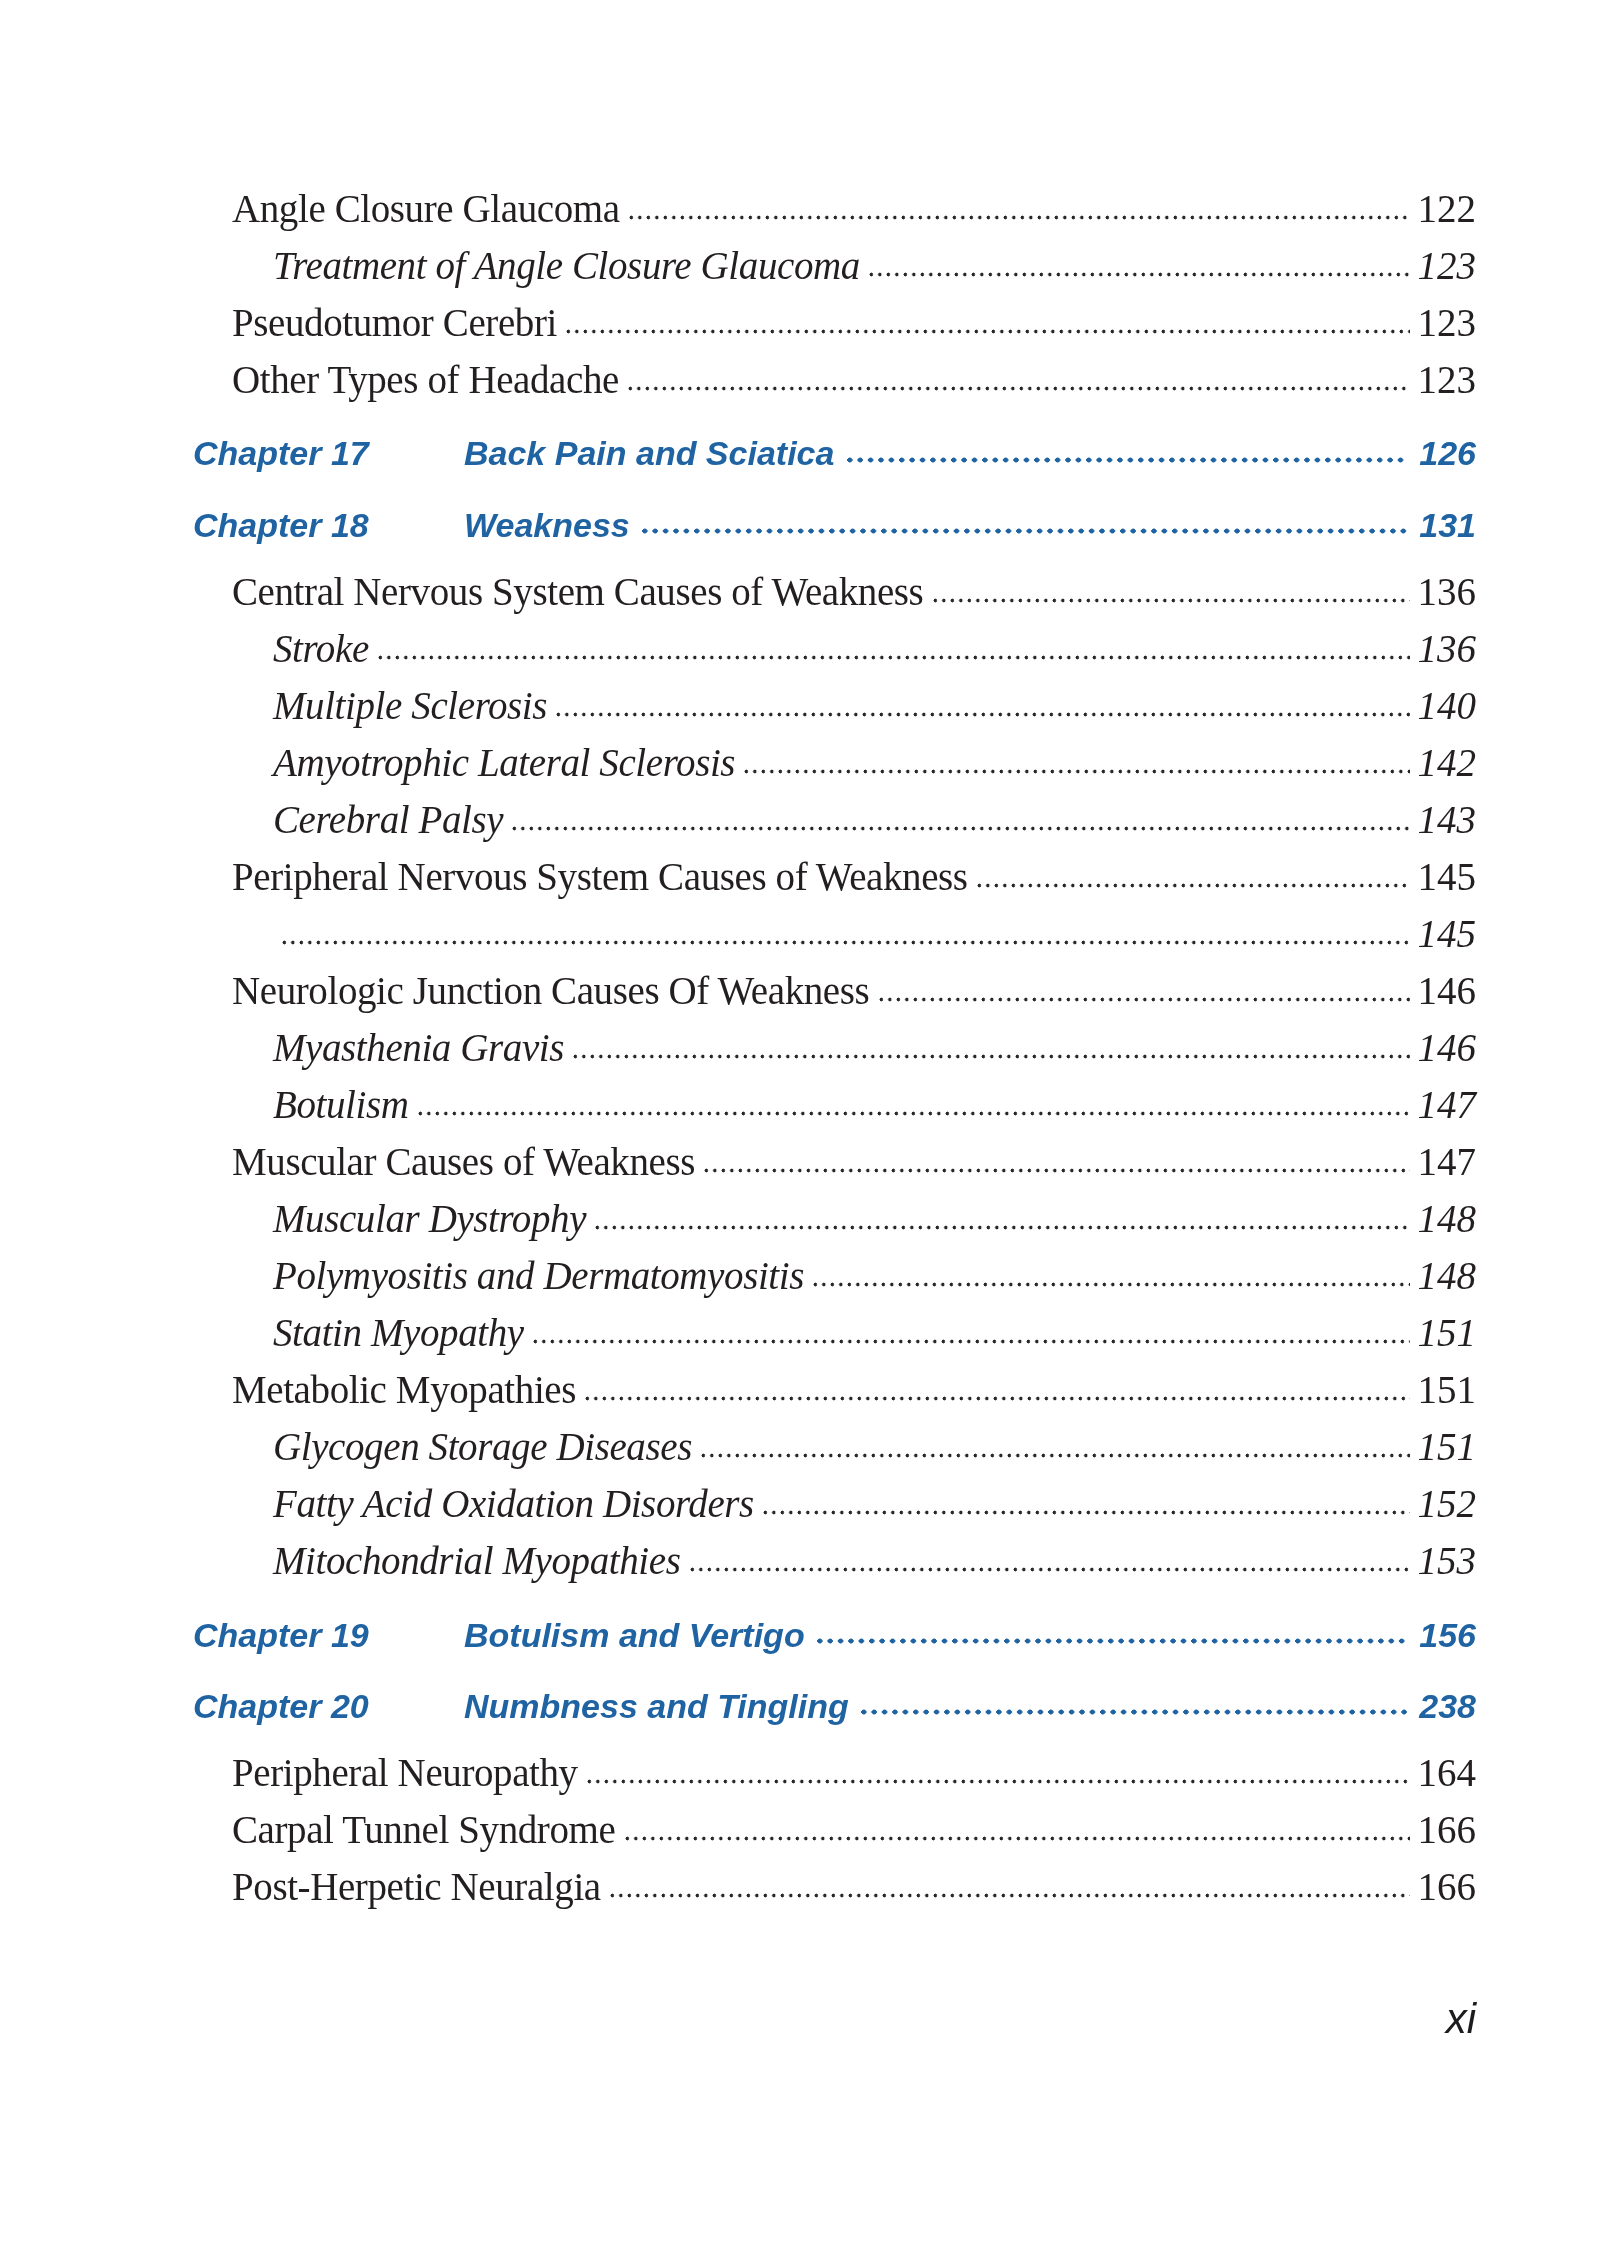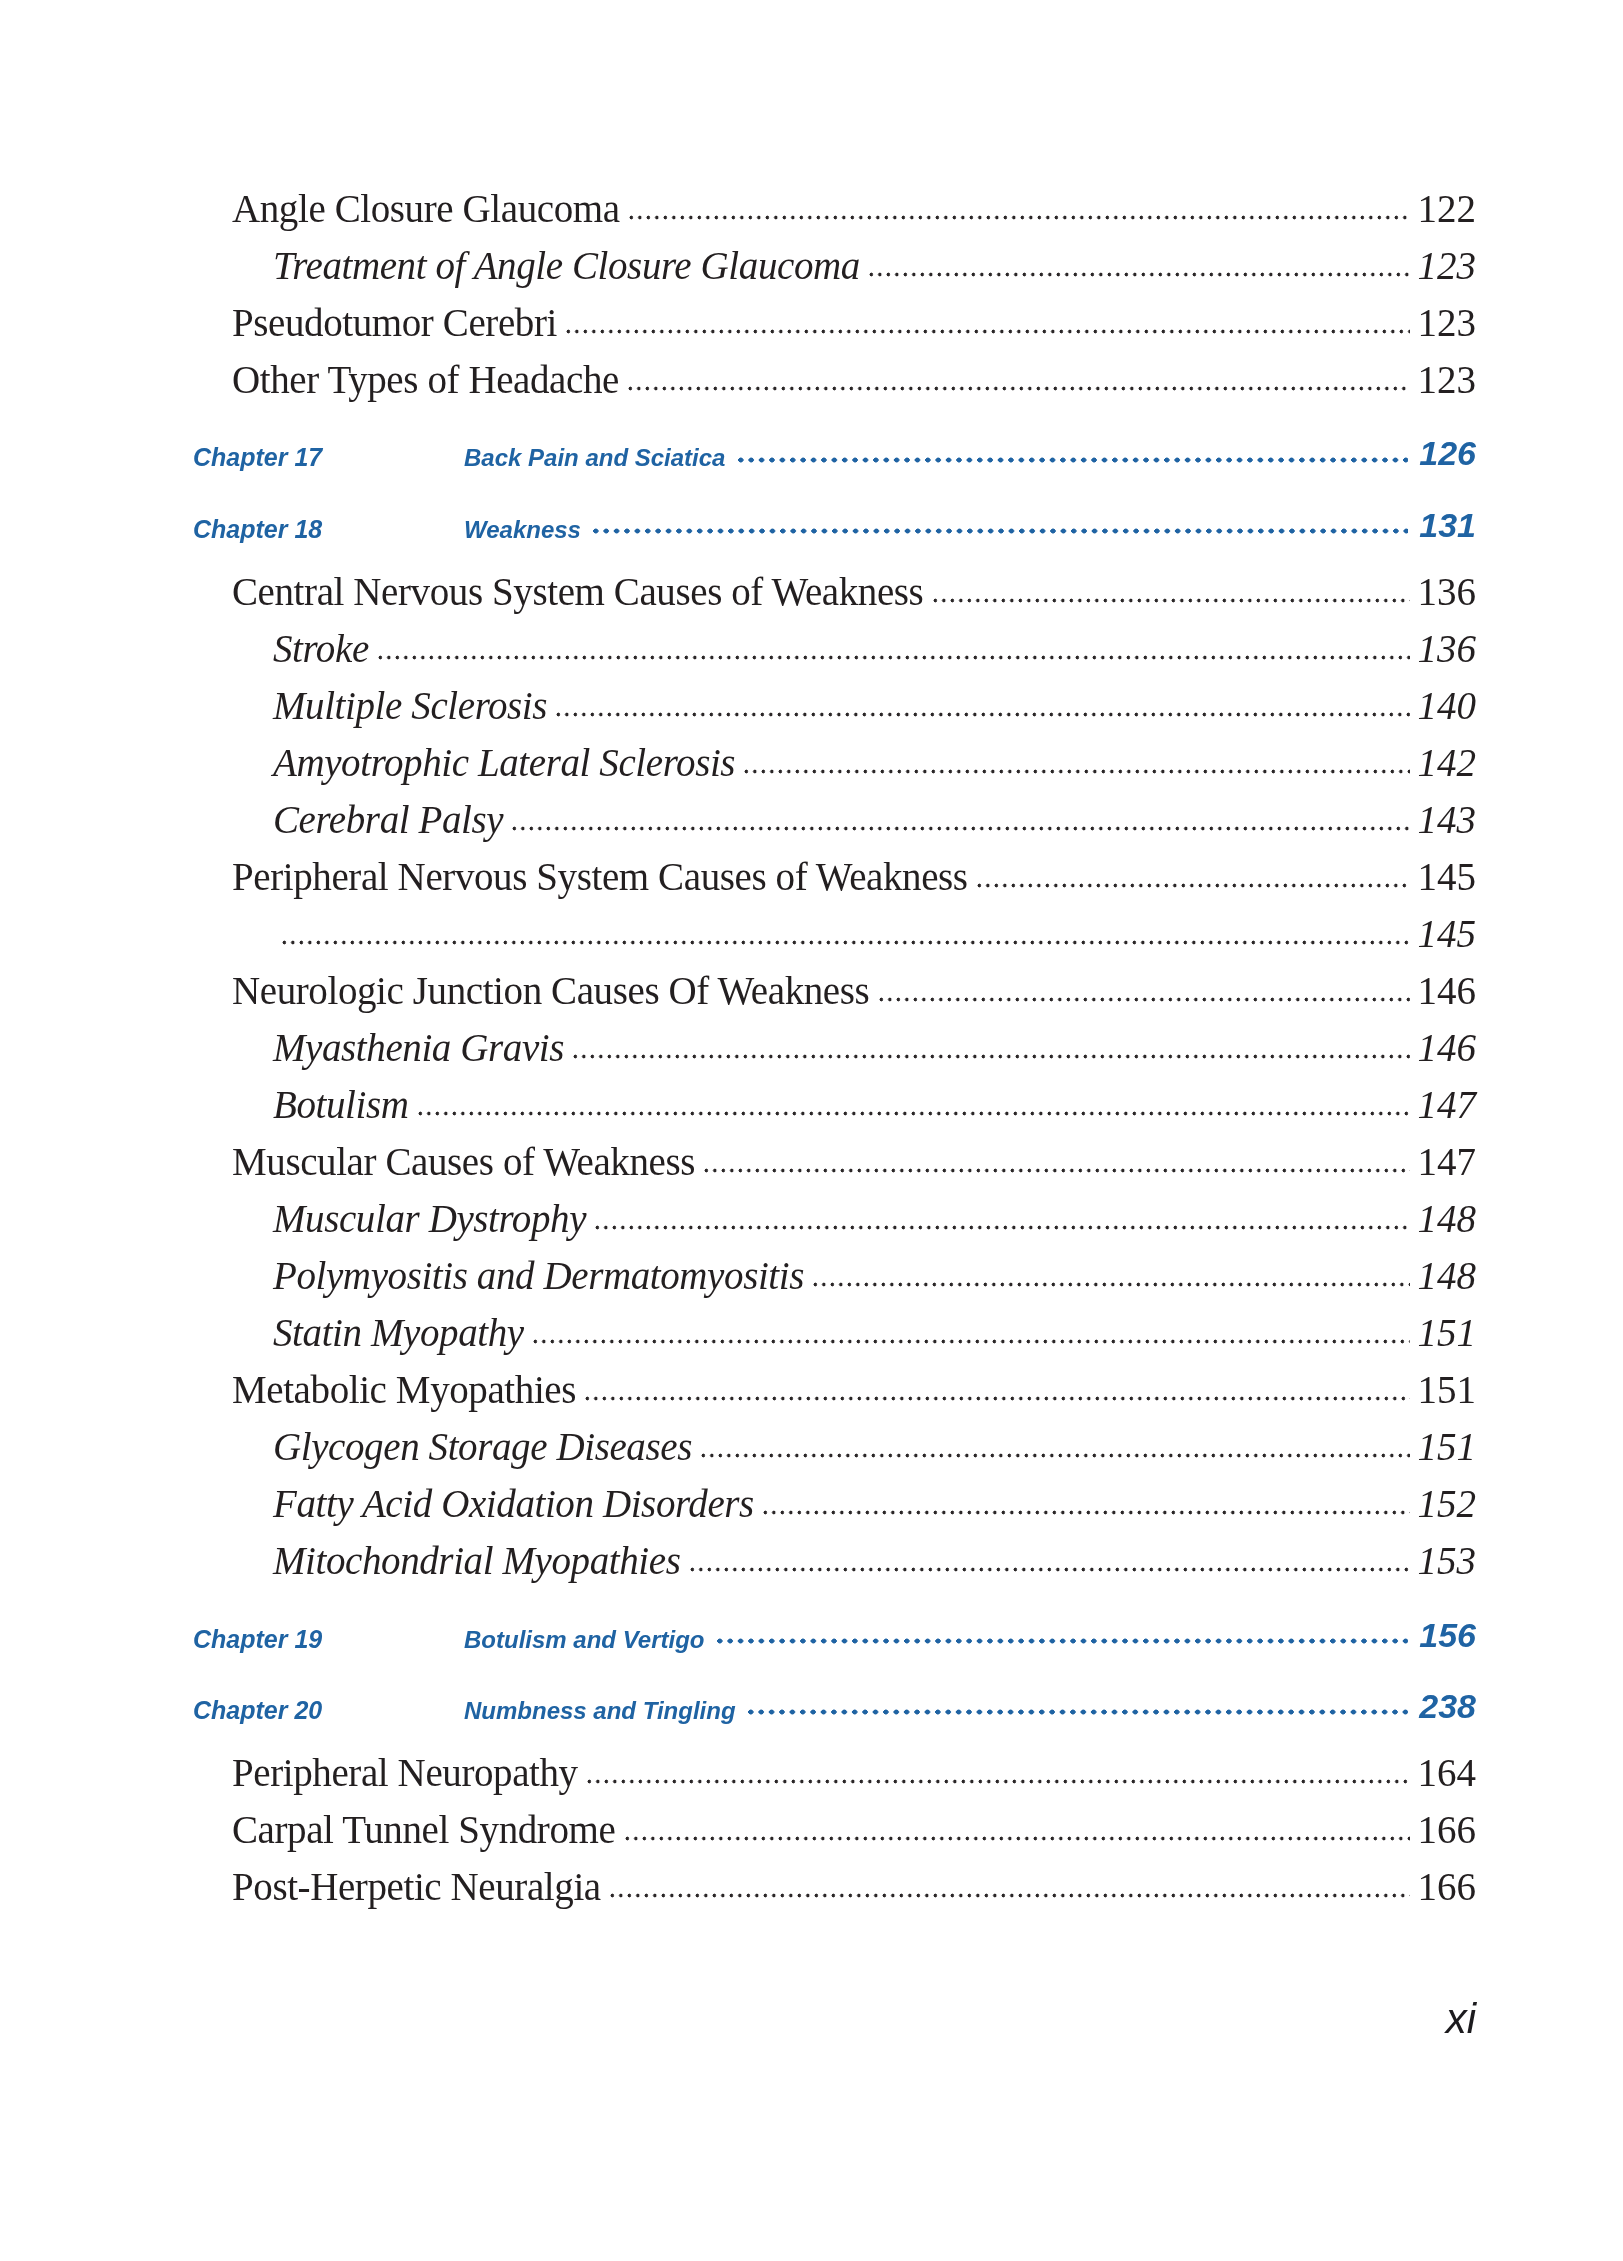--- a/index.html
+++ b/index.html
@@ -49,26 +49,26 @@
   .chapter {
     height: 59px;
     margin: 12.4px 0;
     font-family: "Liberation Sans", sans-serif;
     font-weight: bold;
     font-style: italic;
     color: #1f63a3;
   }
   .chapter .ch-label {
     flex: 0 0 271px;
-    font-size: 25px;
+    font-size: 34px;
     line-height: 1;
     white-space: nowrap;
   }
   .chapter .title {
-    font-size: 24px;
+    font-size: 34px;
     letter-spacing: 0;
   }
   .chapter .pg {
     font-size: 34px;
   }
   .chapter .leader {
     height: 6.2px;
     margin: 0 10.8px 7.7px 12.4px;
     background-image: radial-gradient(circle at 2.8px 3.1px, #1f63a3 2.4px, rgba(0,0,0,0) 2.8px);
     background-size: 10.4px 6.2px;

